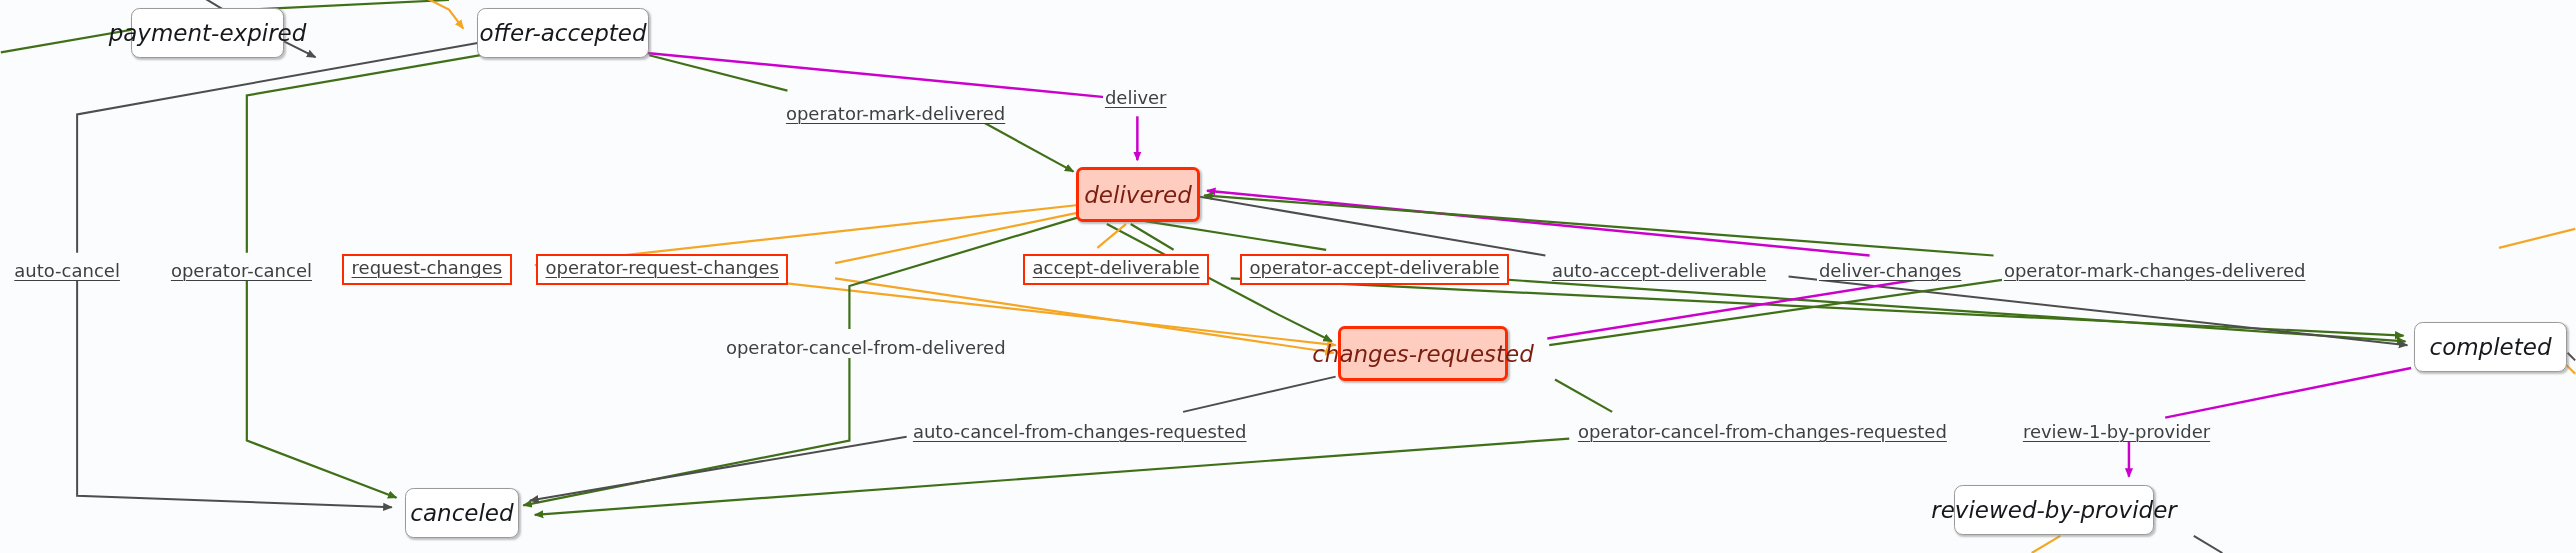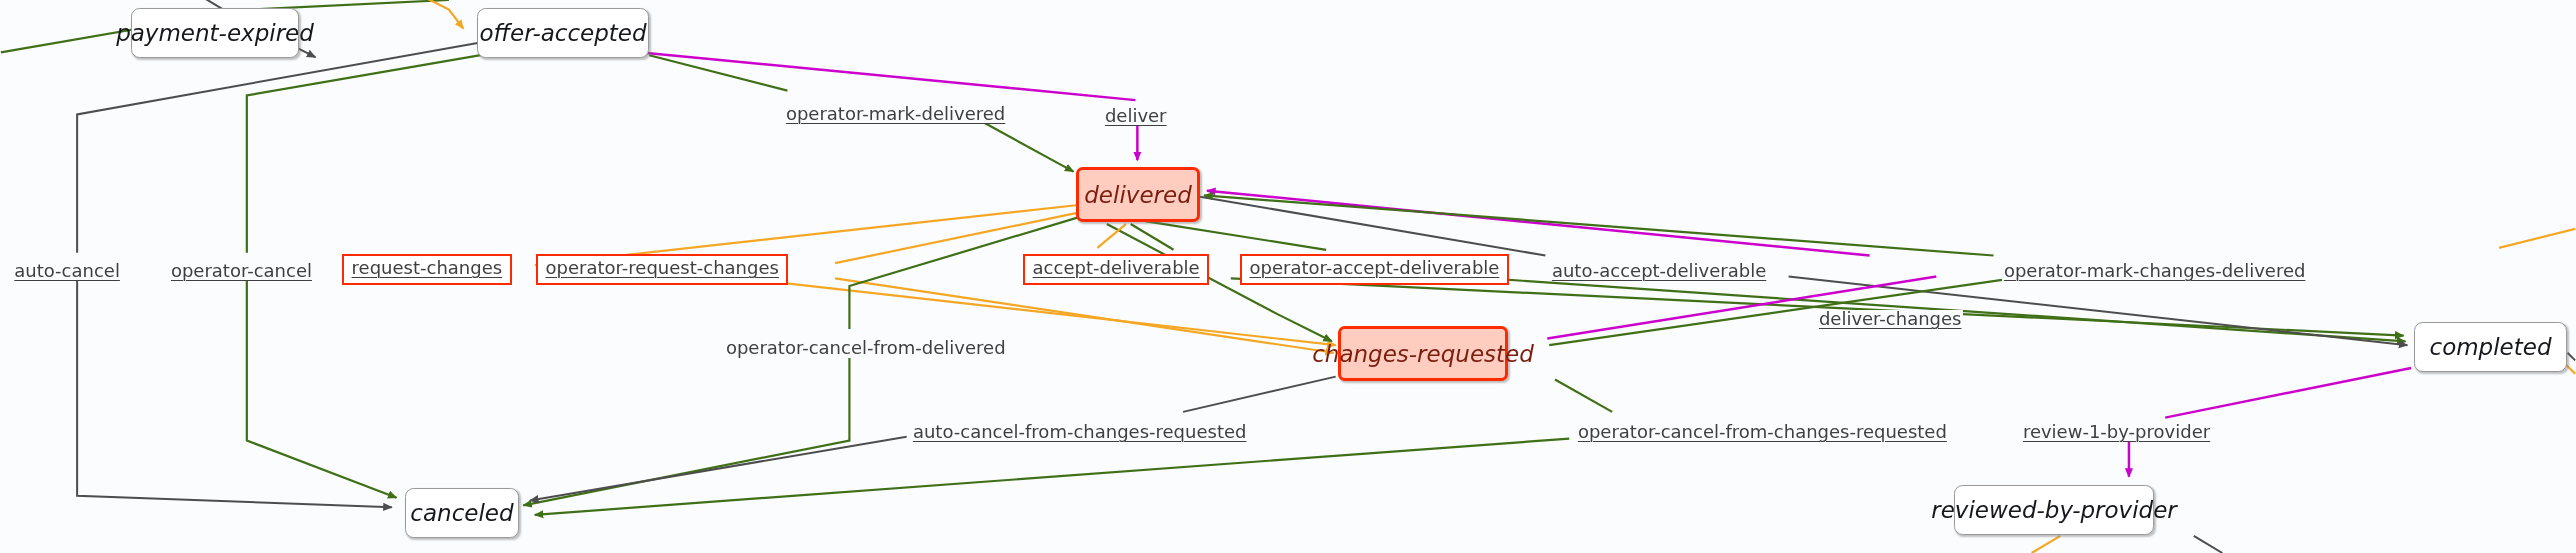--- a/index.html
+++ b/index.html
@@ -157,21 +157,21 @@
 
     <path class="eg" d="M2692,370 L2700,378"></path>
     <path class="eo" d="M2690,382 L2700,392"></path>
 
     <path class="eo" d="M2160,562 L2130,580"></path>
     <path class="eg" d="M2300,562 L2330,580"></path>
 
     <path class="eo" d="M2620,260 L2700,240"></path>
   </svg>
 
-  <div class="state" style="left:131px; top:7.6px; width:168px; height:50px;">
+  <div class="state" style="left:131px; top:7.6px; width:153px; height:50px;">
     <span class="state-label">payment-expired</span>
   </div>
 
   <div class="state" style="left:477px; top:7.6px; width:172px; height:50px;">
     <span class="state-label">offer-accepted</span>
   </div>
 
   <div class="state highlight" style="left:1076px; top:167px; width:124px; height:55px;">
     <span class="state-label">delivered</span>
   </div>
@@ -187,37 +187,37 @@
   <div class="state" style="left:405px; top:488px; width:114px; height:50px;">
     <span class="state-label">canceled</span>
   </div>
 
   <div class="state" style="left:1954px; top:485px; width:200px; height:50px;">
     <span class="state-label">reviewed-by-provider</span>
   </div>
 
   <div class="elabel underline" style="left:784px; top:105px;">operator-mark-delivered</div>
 
-  <div class="elabel underline" style="left:1103px; top:107px;">deliver</div>
+  <div class="elabel underline" style="left:1103px; top:89px;">deliver</div>
 
   <div class="elabel underline" style="left:12.4px; top:262px;">auto-cancel</div>
 
   <div class="elabel underline" style="left:169px; top:262px;">operator-cancel</div>
 
   <div class="elabel underline boxed" style="left:342px; top:254px;">request-changes</div>
 
   <div class="elabel underline boxed" style="left:536px; top:254px;">operator-request-changes</div>
 
   <div class="elabel underline boxed" style="left:1023px; top:254px;">accept-deliverable</div>
 
   <div class="elabel underline boxed" style="left:1240px; top:254px;">operator-accept-deliverable</div>
 
   <div class="elabel underline" style="left:1550px; top:262px;">auto-accept-deliverable</div>
 
-  <div class="elabel underline" style="left:1817px; top:262px;margin-top:48px;">deliver-changes</div>
+  <div class="elabel underline" style="left:1817px; top:262px;">deliver-changes</div>
 
   <div class="elabel underline" style="left:2002px; top:262px;">operator-mark-changes-delivered</div>
 
   <div class="elabel" style="left:677px; top:339px;margin-left:47px;">operator-cancel-from-delivered</div>
 
   <div class="elabel underline" style="left:911px; top:423px;">auto-cancel-from-changes-requested</div>
 
   <div class="elabel underline" style="left:1576px; top:423px;">operator-cancel-from-changes-requested</div>
 
   <div class="elabel underline" style="left:2021px; top:423px;">review-1-by-provider</div>

